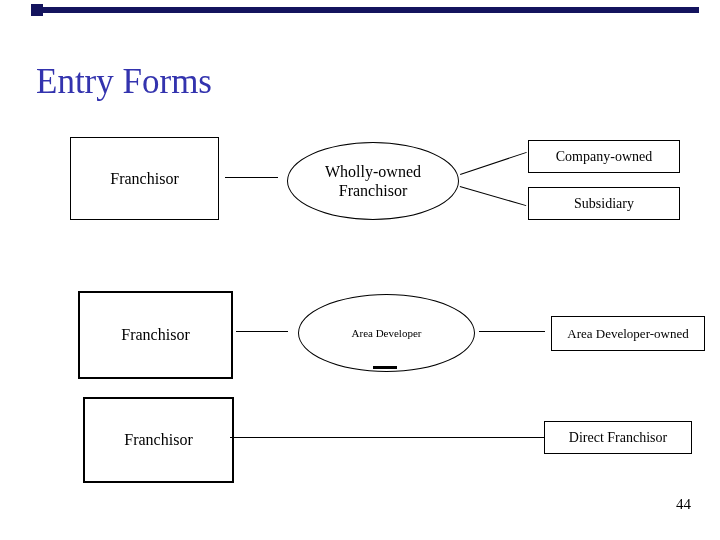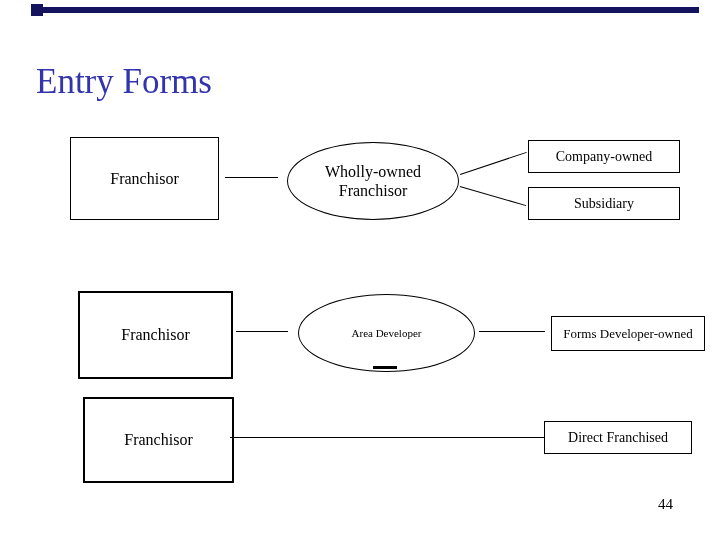--- a/index.html
+++ b/index.html
@@ -44,21 +44,21 @@
   .ellipse-2 { left:298px; top:294px; width:175px; height:76px; font-size:11px; }
   .edash     { position:absolute; left:373px; top:366px; width:24px; height:3px; background:#000; }
   .line-2b   { left:479px; top:331px; width:66px; }
   .box-ado   { left:551px; top:316px; width:152px; height:33px; font-size:13px; }
 
   
   .box-fr3   { left:83px;  top:397px; width:147px; height:82px; font-size:16px; border-width:2px; }
   .line-3    { left:230px; top:437px; width:314px; }
   .box-df    { left:544px; top:421px; width:146px; height:31px; font-size:14px; }
 
-  .page-number { position:absolute; left:658px; top:496px; font-size:15px; }
+  .page-number { position:absolute; left:676px; top:496px; font-size:15px; }
 </style>
 </head>
 <body>
 
 <div class="slide">
 
   <div class="accent-square"></div>
   <div class="accent-bar"></div>
 
   <div class="slide-title">Entry Forms</div>
@@ -83,26 +83,26 @@
   <div class="dbox box-fr2">
     <span>Franchisor</span>
   </div>
   <div class="hline line-2a"></div>
   <div class="ellipse ellipse-2">
     <span>Area Developer</span>
   </div>
   <div class="edash"></div>
   <div class="hline line-2b"></div>
   <div class="dbox box-ado">
-    <span>Forms Developer-owned</span>
+    <span>Area Developer-owned</span>
   </div>
 
   <div class="dbox box-fr3">
     <span>Franchisor</span>
   </div>
   <div class="hline line-3"></div>
   <div class="dbox box-df">
-    <span>Direct Franchised</span>
+    <span>Direct Franchisor</span>
   </div>
 
   <div class="page-number">44</div>
 
 </div>
 
 </body></html>

